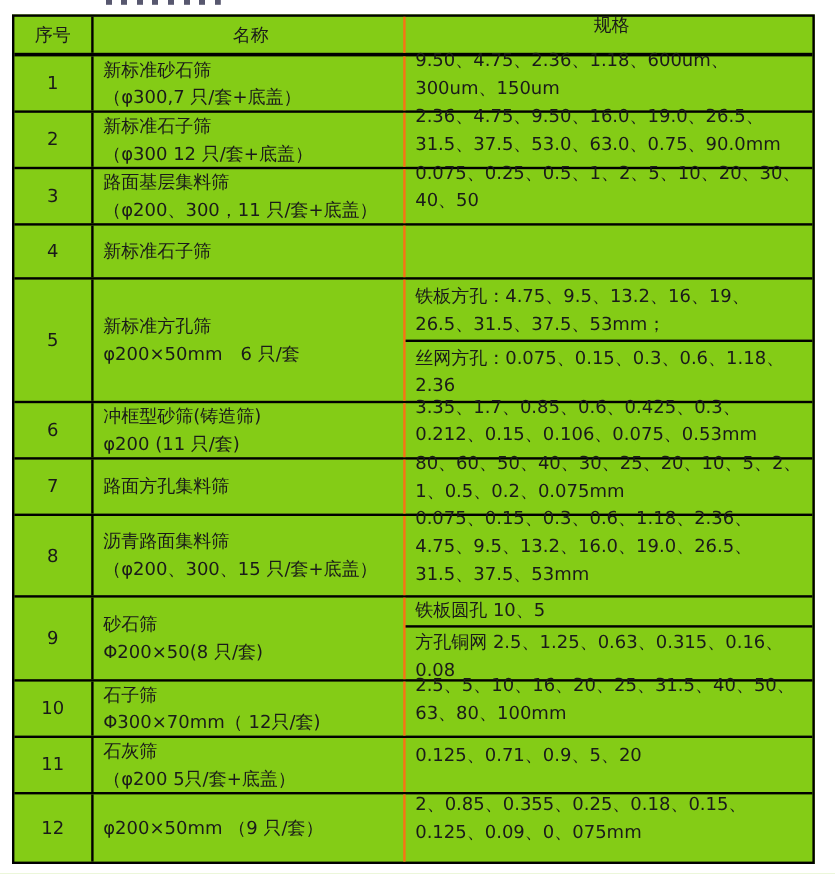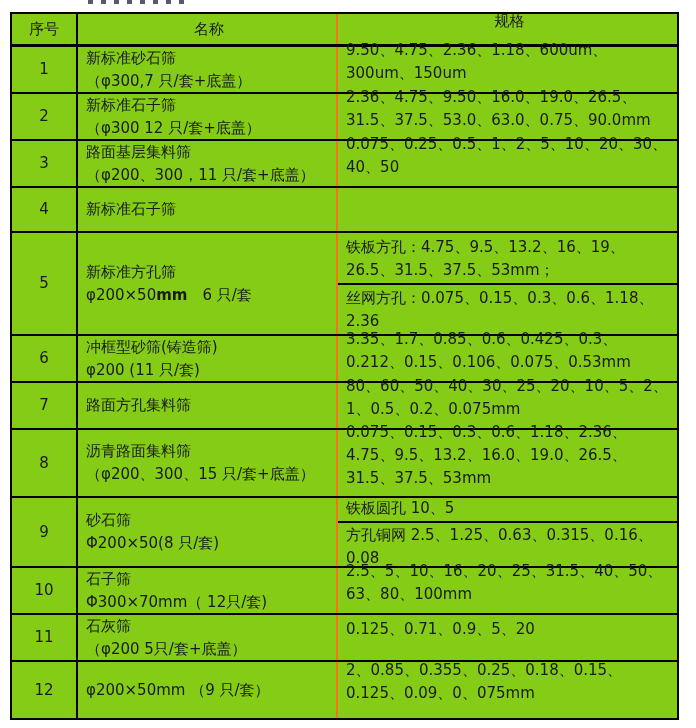--- a/index.html
+++ b/index.html
@@ -43,21 +43,21 @@
   .rh-a{ height:47px; }
   .rh-r4{ height:45px; }
   .rh-r5{ height:103px; }
   .rh-r8{ height:68px; }
   .rh-r9{ height:70px; }
   .rh-r12{ height:56px;border-radius:25px; }
   .sub-s{ height:27px; flex:none; }
   .sub-l{ flex:1; }
 
   .center{ align-items:center; text-align:center; justify-content:center; }
-  .b{ font-weight:bold; }
+  .b{ font-weight:normal; }
   .ul{ }
   .nline{ white-space:pre-wrap; }
 </style>
 </head>
 <body>
 
 <div class="clipped-frag"></div>
 
 <div class="tbl">
 

